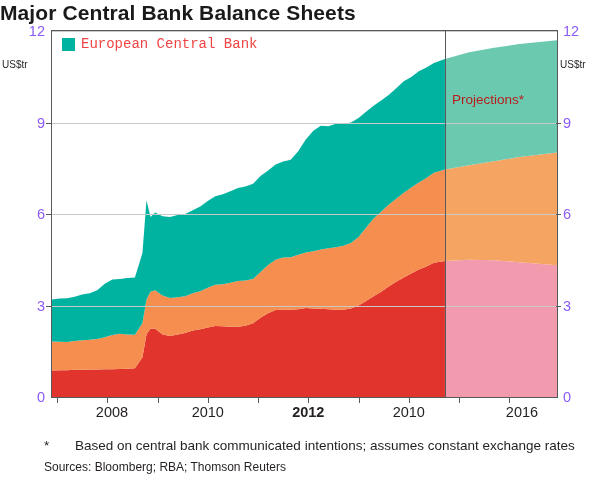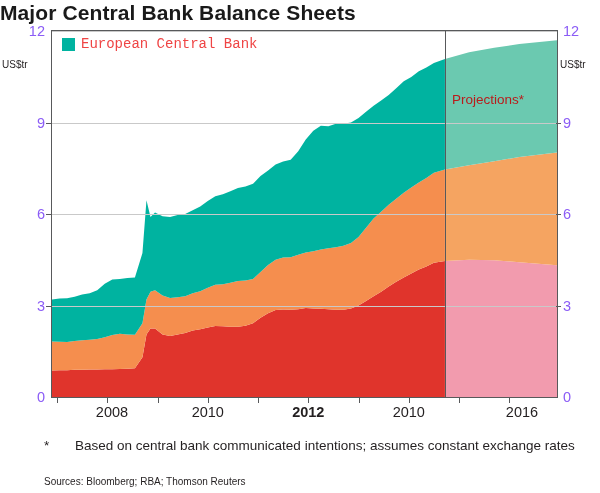--- a/index.html
+++ b/index.html
@@ -54,21 +54,21 @@
 
   .tickmark{position:absolute;width:1px;height:6px;background:#58595b;bottom:0;}
   .tickmark-y{position:absolute;height:1px;width:5px;background:#58595b;}
 
   
   .notes{position:absolute;left:44px;top:438px;width:545px;}
   .note-row{display:flex;font-size:13.5px;line-height:16.5px;color:#231f20;}
   .note-star{width:31px;flex:none;}
   .note-body{flex:1;}
   .sources{
-    position:absolute;left:44px;top:476px;font-size:10px;color:#231f20;
+    position:absolute;left:44px;top:460px;font-size:12px;color:#231f20;
   }
 </style>
 </head>
 <body>
 
 <div id="root">
 
   <div class="title">Major Central Bank Balance Sheets</div>
 
   <div class="unit left">US$tr</div>

